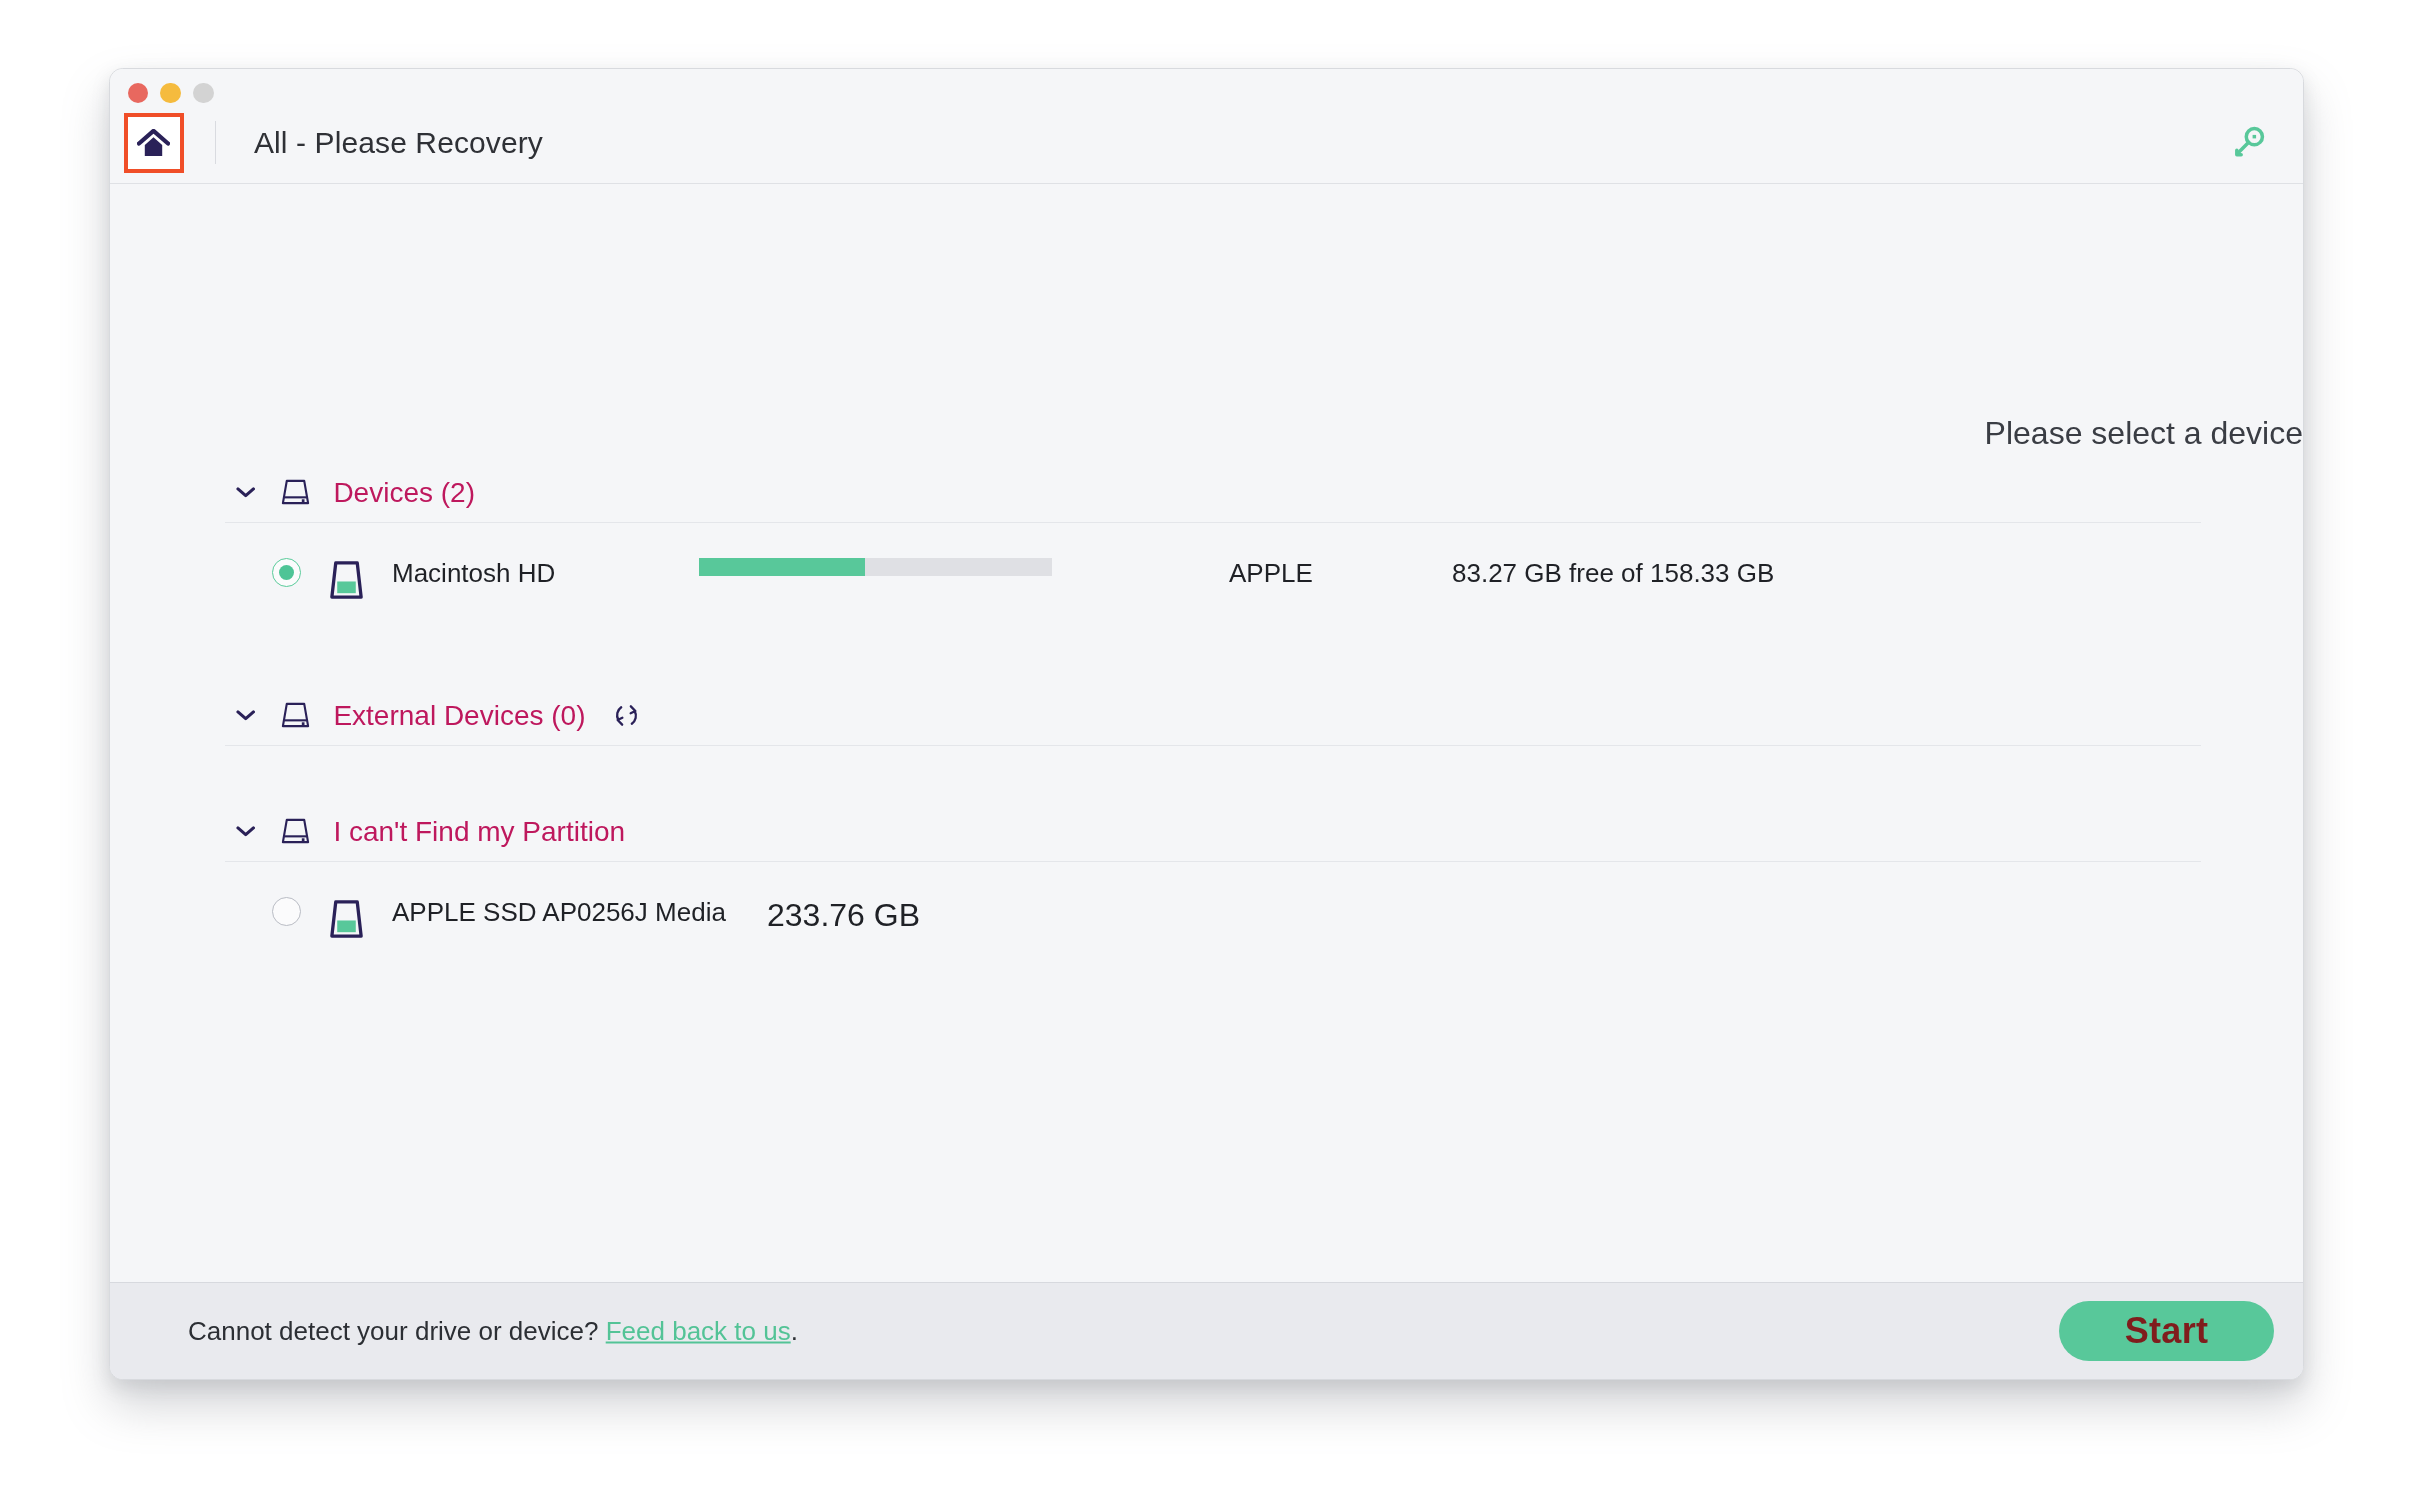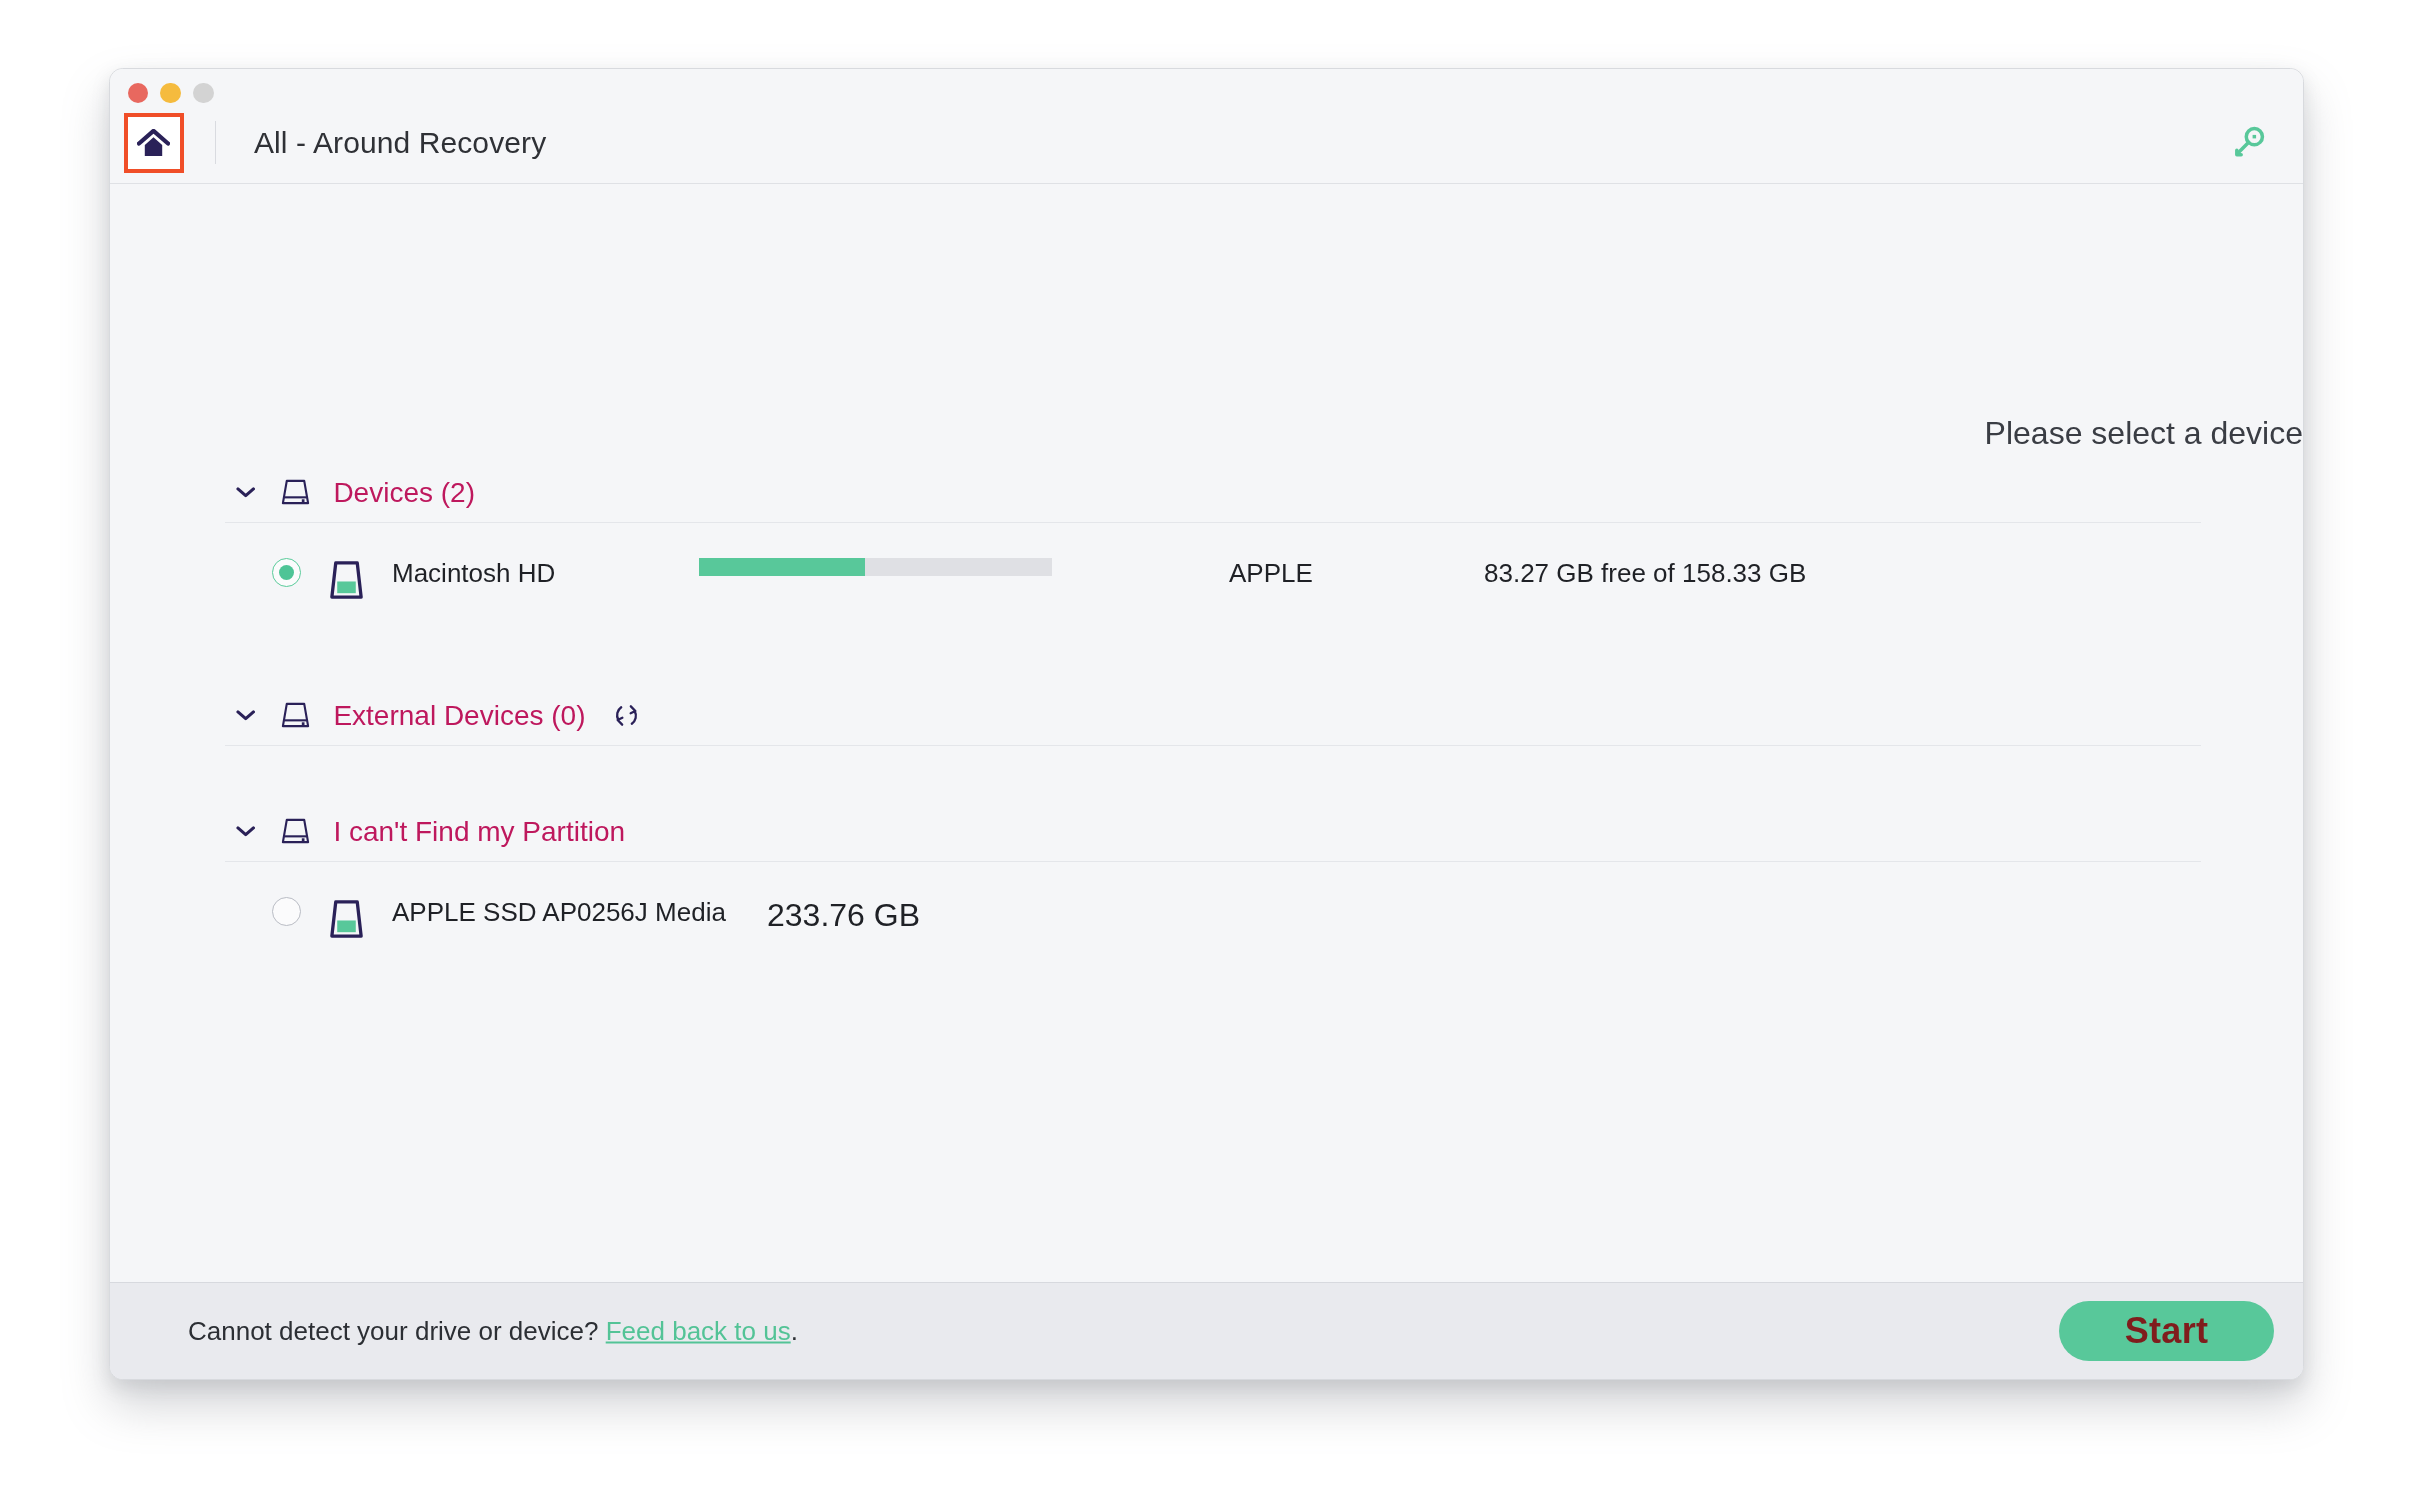--- a/index.html
+++ b/index.html
@@ -227,21 +227,20 @@
     font-size: 26px;
     color: #1f2126;
     white-space: nowrap;
   }
 
   .cap-cell {
     flex: 0 0 auto;
     font-size: 26px;
     color: #1f2126;
     white-space: nowrap;
-    margin-left: 32px;
   }
 
   
   .size-cell {
     font-size: 32px;
     color: #1f2126;
     white-space: nowrap;
     margin-left: 68px;
   }
 
@@ -306,21 +305,21 @@
       <span>
         <svg viewBox="0 0 34 30" xmlns="http://www.w3.org/2000/svg">
           <path d="M2 15 L17 2 L32 15" fill="none" stroke="#2a2158" stroke-width="4.4" stroke-linecap="round" stroke-linejoin="round"></path>
           <path d="M8 16.5 L17 8.5 L26 16.5 L26 28 L8 28 Z" fill="#2a2158"></path>
         </svg>
       </span>
     </div>
 
     <div id="title-divider"></div>
 
-    <div id="window-title">All - Around Recovery</div>
+    <div id="window-title">All - Please Recovery</div>
 
     <div id="key-button">
       <span>
         <svg viewBox="0 0 38 38" xmlns="http://www.w3.org/2000/svg">
           <circle cx="25" cy="13" r="8.3" fill="none" stroke="#58c89a" stroke-width="3.6"></circle>
           <rect x="23.2" y="11.2" width="3.6" height="3.6" fill="#58c89a"></rect>
           <path d="M19.2 18.8 L8.5 29.5" fill="none" stroke="#58c89a" stroke-width="3.6" stroke-linecap="round"></path>
           <path d="M7 27 L7 31.5 L11.5 31.5" fill="none" stroke="#58c89a" stroke-width="3.6" stroke-linecap="round" stroke-linejoin="round"></path>
         </svg>
       </span>

